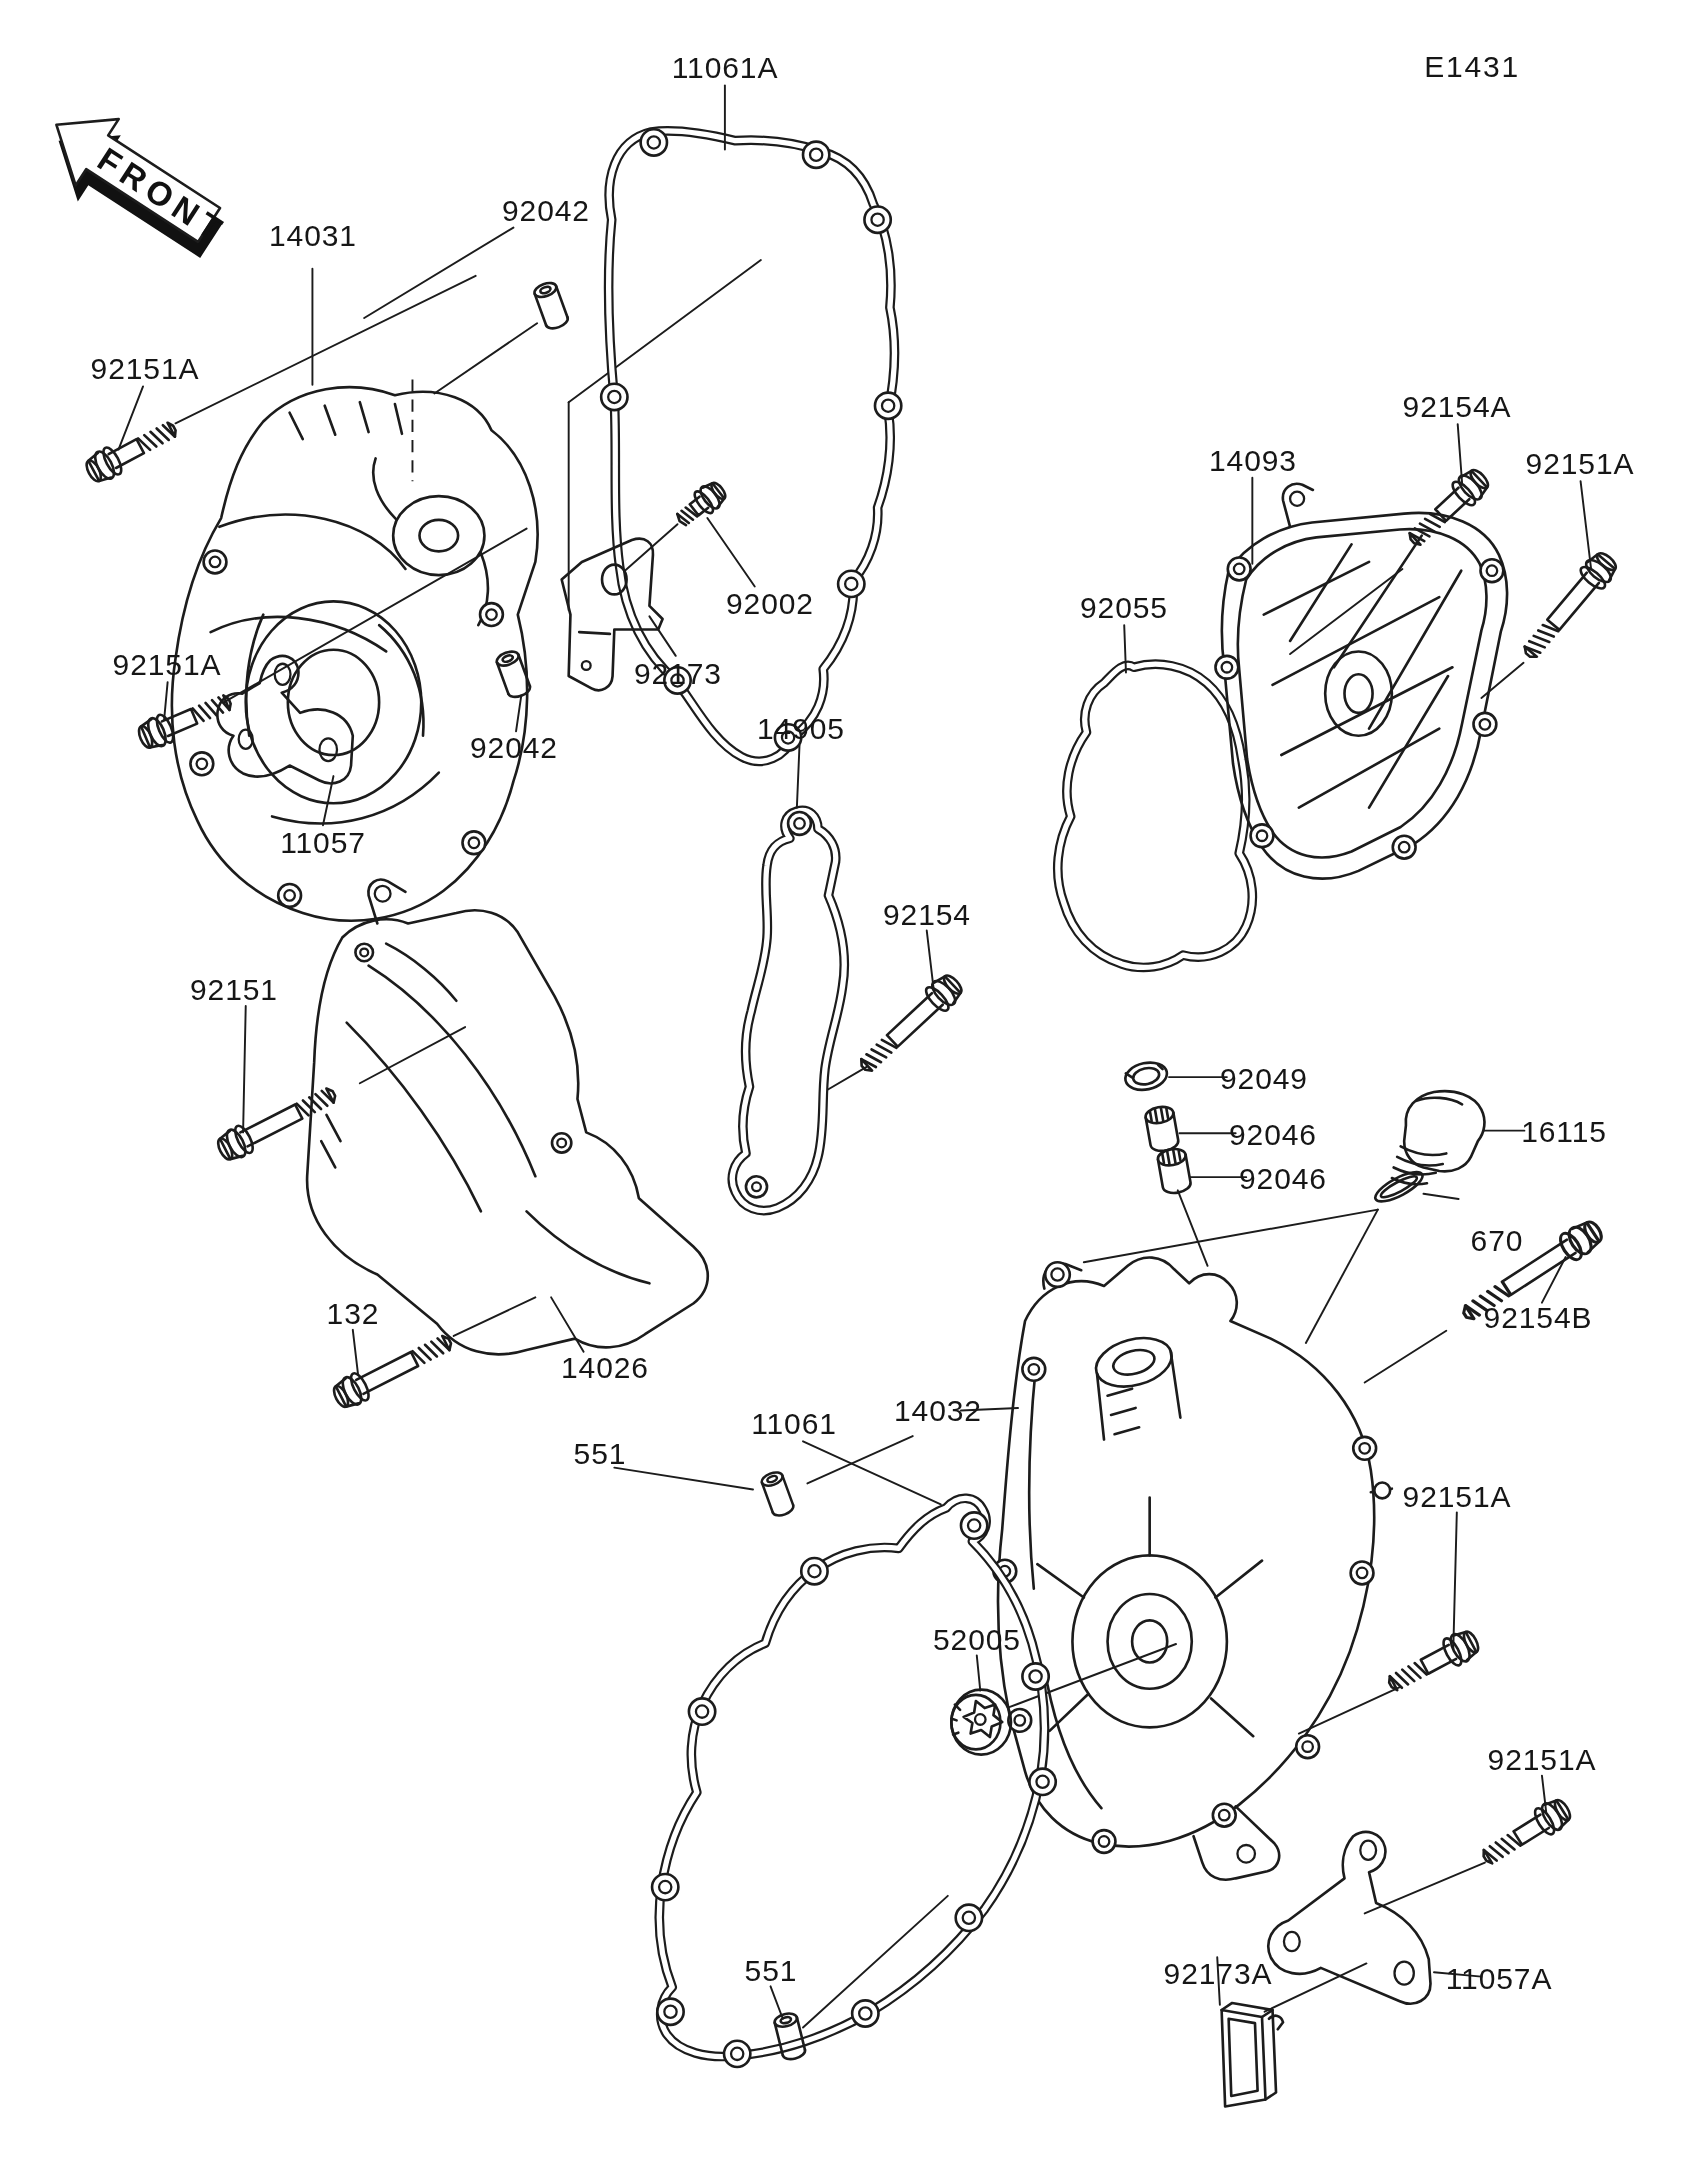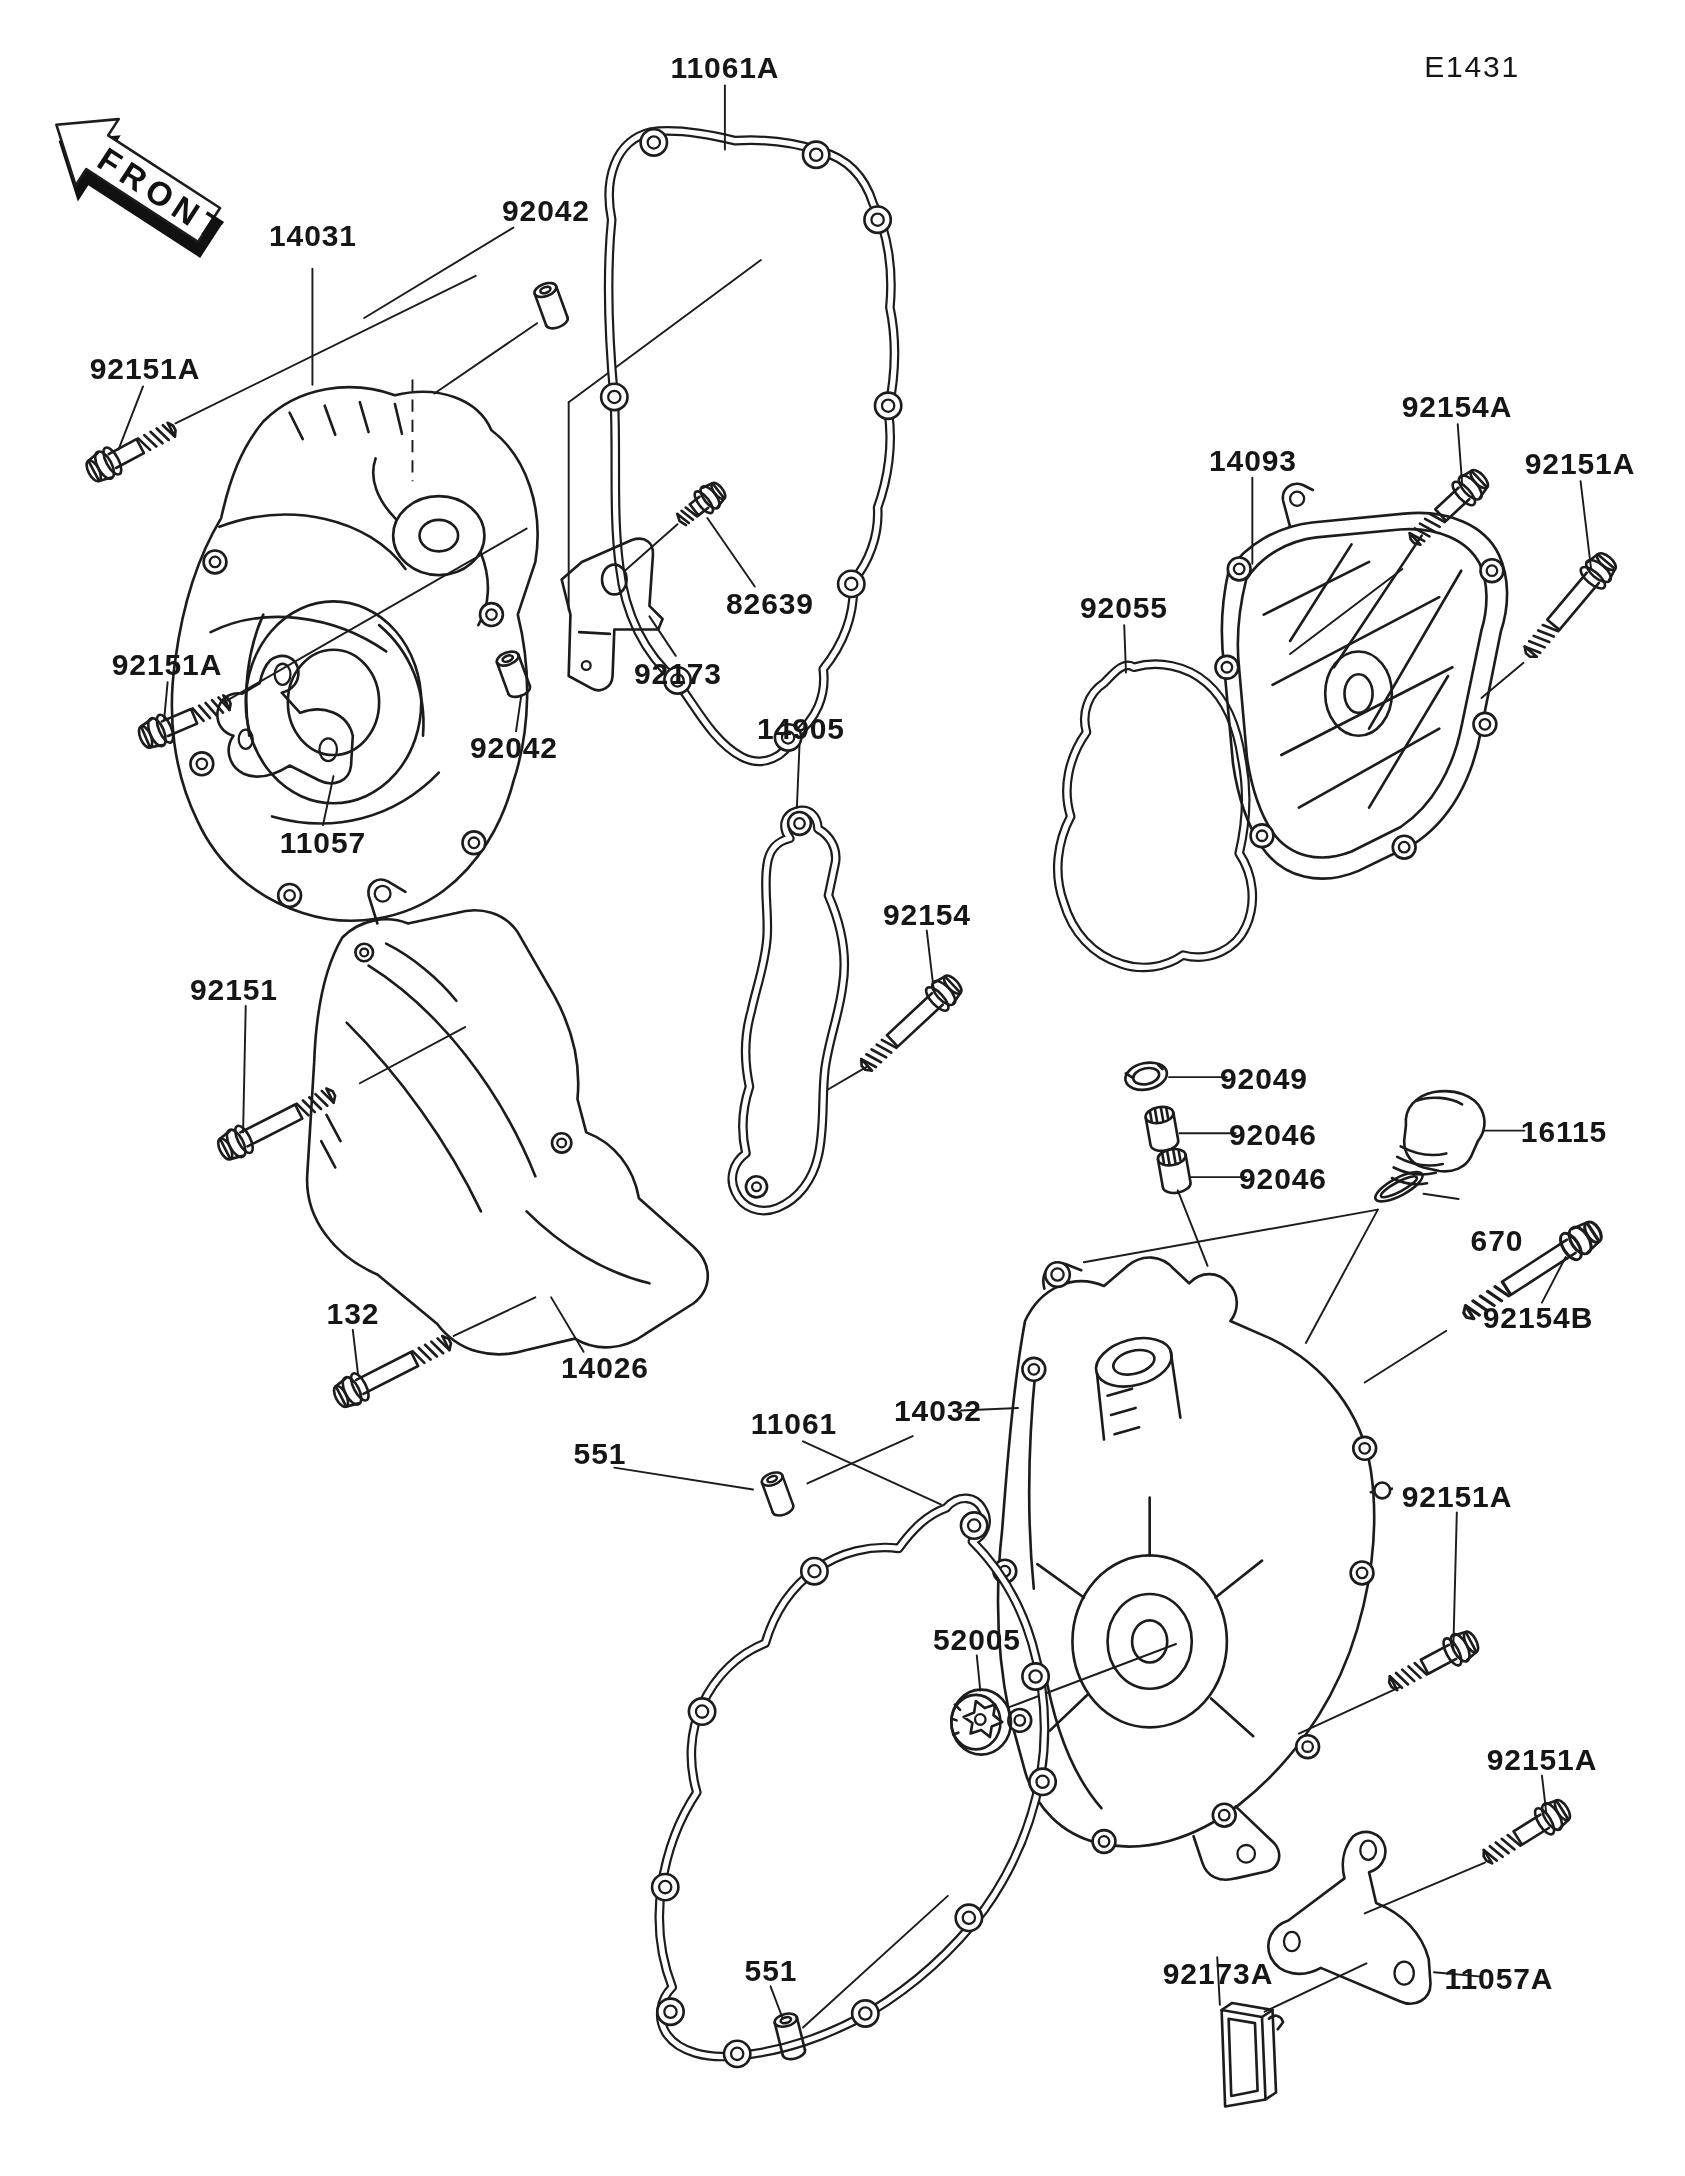--- a/index.html
+++ b/index.html
@@ -1,20 +1,20 @@
 <!DOCTYPE html>
 <html style="font-size:14px"><head>
 <meta charset="utf-8">
 <style>
   html,body{margin:0;padding:0;background:#fff;}
   .stage{position:relative;width:1685px;height:2177px;background:#ffffff;overflow:hidden;
          font-family:"Liberation Sans",sans-serif;}
   .stage svg{position:absolute;left:0;top:0;}
   .part-label{position:absolute;transform:translate(-50%,-50%);font-size:30px;
-              letter-spacing:0.9px;color:#161616;white-space:nowrap;font-weight:700;}
+              letter-spacing:0.9px;color:#161616;white-space:nowrap;font-weight:400;}
   .diagram-code{position:absolute;transform:translate(-50%,-50%);font-size:30px;
               letter-spacing:1.8px;color:#161616;font-weight:400;}
   .ln{fill:none;stroke:#1c1c1c;stroke-width:3;stroke-linecap:round;stroke-linejoin:round;}
   .lt{fill:none;stroke:#1c1c1c;stroke-width:2.2;stroke-linecap:round;}
   .ld{fill:none;stroke:#1c1c1c;stroke-width:2.2;stroke-linecap:round;}
   .dash{fill:none;stroke:#1c1c1c;stroke-width:2.2;stroke-dasharray:14 9;}
   .gk{fill:none;stroke:#1c1c1c;stroke-width:11;stroke-linejoin:round;}
   .gw{fill:none;stroke:#ffffff;stroke-width:6;stroke-linejoin:round;}
   .ear{fill:#ffffff;stroke:#1c1c1c;stroke-width:3;}
   .hole{fill:none;stroke:#1c1c1c;stroke-width:2.6;}
@@ -407,21 +407,21 @@
   <div class="diagram-code" style="left:1472px;top:67px">E1431</div>
 
   <div>
       <div class="part-label" style="left: 725px; top: 68px;">11061A</div>
       <div class="part-label" style="left: 546px; top: 211px;">92042</div>
       <div class="part-label" style="left: 313px; top: 236px; text-align: right;">14031</div>
       <div class="part-label" style="left: 145px; top: 369px;">92151A</div>
       <div class="part-label" style="left: 1457px; top: 407px;">92154A</div>
       <div class="part-label" style="left: 1253px; top: 461px;">14093</div>
       <div class="part-label" style="left: 1580px; top: 464px;">92151A</div>
-      <div class="part-label" style="left: 770px; top: 604px;">82639</div>
+      <div class="part-label" style="left: 770px; top: 604px;">92002</div>
       <div class="part-label" style="left: 1124px; top: 608px;">92055</div>
       <div class="part-label" style="left: 167px; top: 665px;">92151A</div>
       <div class="part-label" style="left: 678px; top: 674px;">92173</div>
       <div class="part-label" style="left: 801px; top: 729px;">14905</div>
       <div class="part-label" style="left: 514px; top: 748px;">92042</div>
       <div class="part-label" style="left: 323px; top: 843px;">11057</div>
       <div class="part-label" style="left: 927px; top: 915px;">92154</div>
       <div class="part-label" style="left: 234px; top: 990px;">92151</div>
       <div class="part-label" style="left: 1264px; top: 1079px;">92049</div>
       <div class="part-label" style="left: 1273px; top: 1135px;">92046</div>

